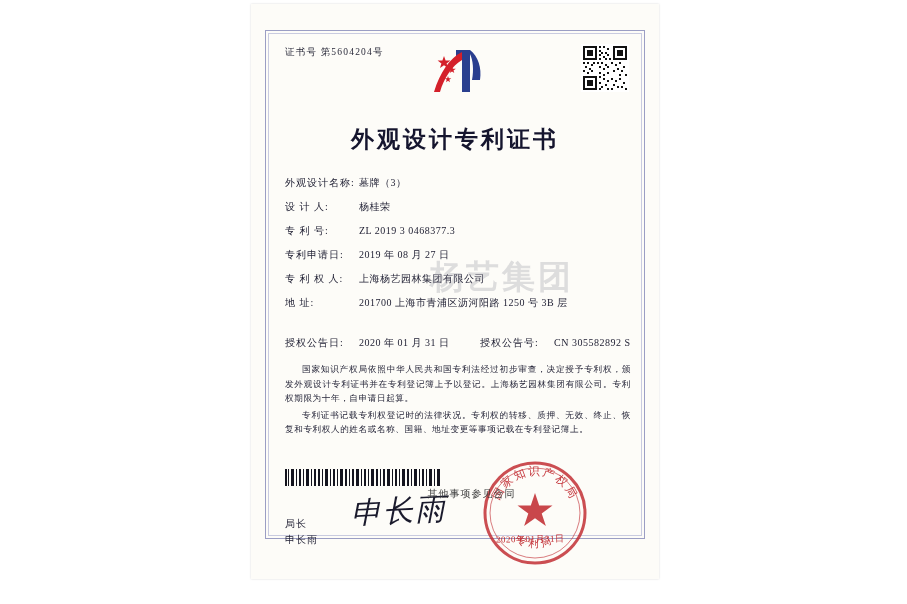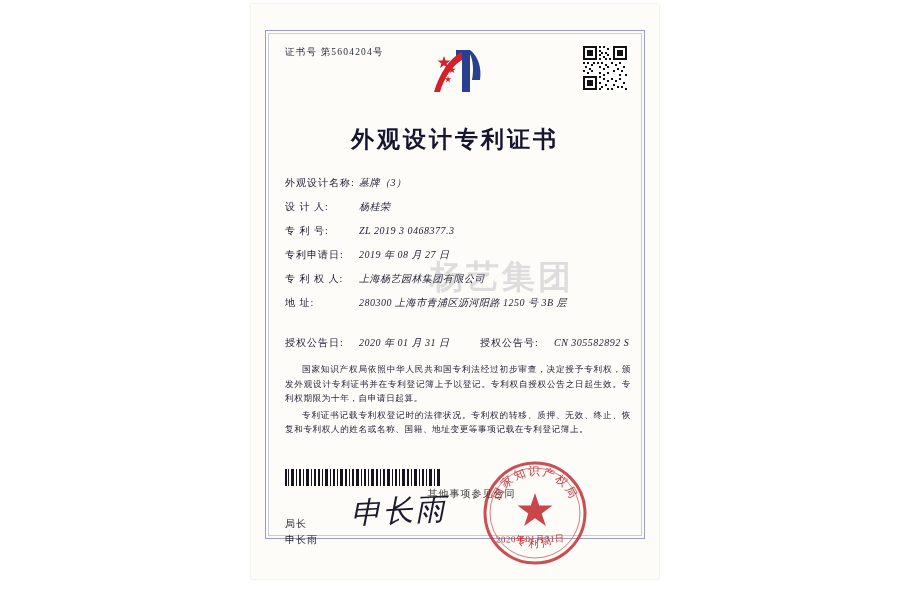--- a/index.html
+++ b/index.html
@@ -106,21 +106,20 @@
     white-space: nowrap;
   }
   .field-label {
     display: inline-block;
     width: 74px;
     letter-spacing: 1px;
   }
   .field-value {
     display: inline-block;
     letter-spacing: 0.5px;
-    font-style: italic;
   }
   .field-row.two-col .col2 {
     position: absolute;
     left: 195px;
     top: 0;
   }
   .field-row.two-col .col2 .field-label {
     width: 74px;
   }
 
@@ -336,32 +335,32 @@
       <div class="field-row">
         <span class="field-label">专 利 号:</span><span class="field-value">ZL 2019 3 0468377.3</span>
       </div>
       <div class="field-row">
         <span class="field-label">专利申请日:</span><span class="field-value">2019 年 08 月 27 日</span>
       </div>
       <div class="field-row">
         <span class="field-label">专 利 权 人:</span><span class="field-value">上海杨艺园林集团有限公司</span>
       </div>
       <div class="field-row">
-        <span class="field-label">地 址:</span><span class="field-value">280300 上海市青浦区沥河阳路 1250 号 3B 层</span>
+        <span class="field-label">地 址:</span><span class="field-value">201700 上海市青浦区沥河阳路 1250 号 3B 层</span>
       </div>
       <div class="field-row two-col" style="margin-top:16px;">
         <span class="field-label">授权公告日:</span><span class="field-value">2020 年 01 月 31 日</span>
         <span class="col2">
           <span class="field-label">授权公告号:</span><span class="field-value">CN 305582892 S</span>
         </span>
       </div>
     </div>
 
     <div class="body-text">
-      <p>国家知识产权局依照中华人民共和国专利法经过初步审查，决定授予专利权，颁发外观设计专利证书并在专利登记簿上予以登记。专利权自授权公告之日起生效。专利权期限为十年，自申请日起算。</p>
+      <p>国家知识产权局依照中华人民共和国专利法经过初步审查，决定授予专利权，颁发外观设计专利证书并在专利登记簿上予以登记。上海杨艺园林集团有限公司。专利权期限为十年，自申请日起算。</p>
       <p>专利证书记载专利权登记时的法律状况。专利权的转移、质押、无效、终止、恢复和专利权人的姓名或名称、国籍、地址变更等事项记载在专利登记簿上。</p>
     </div>
 
     <div class="barcode">
       <svg width="156" height="17" viewBox="0 0 156 17" shape-rendering="crispEdges">
         <rect width="156" height="17" fill="#fdfcf8"></rect>
         <g fill="#14141e">
           <rect x="0" y="0" width="2" height="17"></rect>
             <rect x="3" y="0" width="1" height="17"></rect>
           <rect x="6" y="0" width="3" height="17"></rect>

